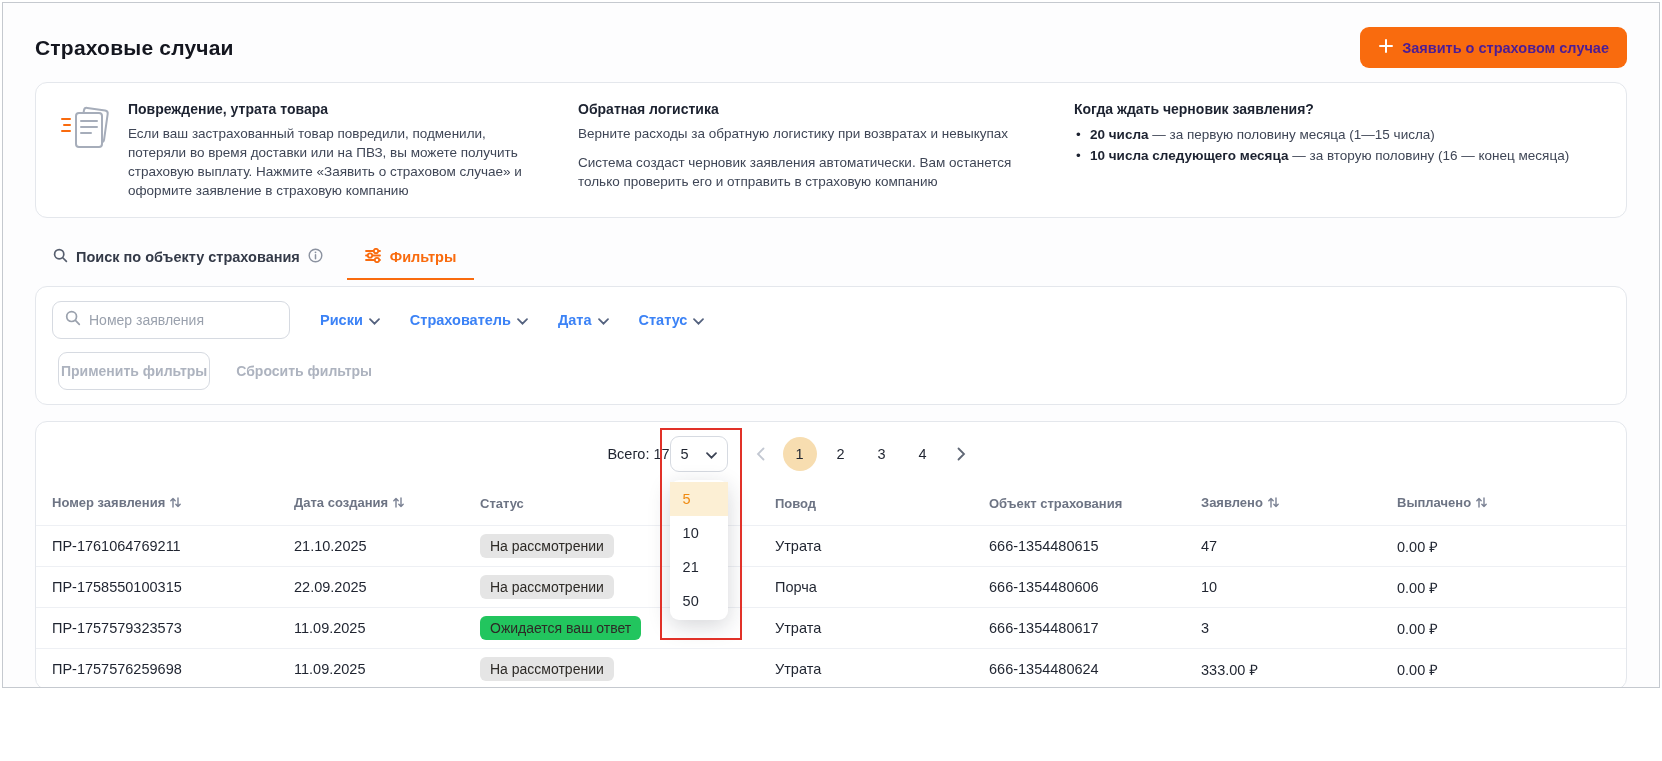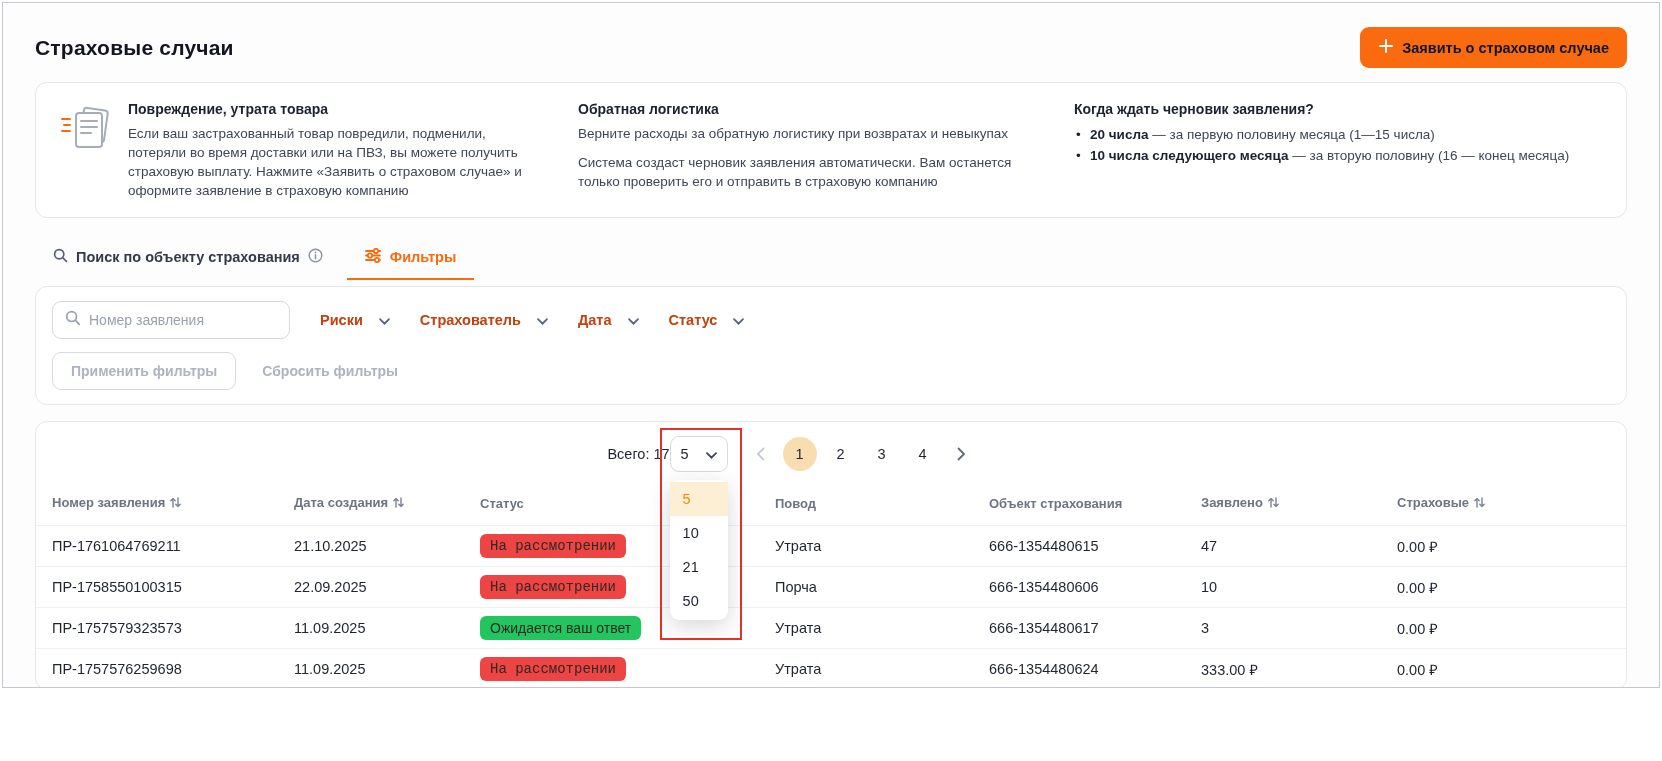--- a/index.html
+++ b/index.html
@@ -2,21 +2,21 @@
 <html><head>
 <meta charset="utf-8">
 <style>
   * { margin:0; padding:0; box-sizing:border-box; }
   html,body { width:1662px; height:761px; background:#fff; font-family:"Liberation Sans", sans-serif; color:#1f2430; }
   .frame { margin:2px; height:686px; border:1.5px solid #c5c9cf; border-radius:0; background:#fdfdfe; overflow:hidden; padding:16px; }
 
   
   .page-header { display:flex; justify-content:space-between; align-items:center; padding:8px 16px 0 16px; }
   .page-title { font-size:21px; font-weight:700; color:#14161f; letter-spacing:.2px; }
-  .primary-btn { display:flex; align-items:center; gap:8px; background:#f96b0e; color:#0f172a; border:none; border-radius:9px; font-family:inherit; font-size:14.5px; font-weight:700; padding:11px 18px; cursor:pointer;justify-content:flex-end; }
+  .primary-btn { display:flex; align-items:center; gap:8px; background:#f96b0e; color:#4c1d95; border:none; border-radius:9px; font-family:inherit; font-size:14.5px; font-weight:700; padding:11px 18px; cursor:pointer;justify-content:flex-end; }
 
   
   .info-banner { margin:14px 16px 0 16px; border:1px solid #e4e7ec; border-radius:12px; background:#fff; padding:18px 24px 16px 24px; display:grid; grid-template-columns:470px 448px 1fr; column-gap:48px; }
   .banner-col h3 { font-size:14px; font-weight:700; color:#1c2230; margin-bottom:7px; }
   .banner-col p { font-size:13.5px; line-height:1.42; color:#3f4656; }
   .banner-col p + p { margin-top:10px; }
   .damage-col { display:flex; gap:10px; }
   .doc-icon { flex:0 0 58px; padding-top:4px; }
   .draft-list { list-style:none; margin-top:8px; }
   .draft-list li { position:relative; padding-left:16px; font-size:13.5px; line-height:1.55; color:#3f4656; }
@@ -27,23 +27,23 @@
   .tabs { display:flex; align-items:flex-end; gap:6px; margin:20px 16px 0 16px; }
   .tab { display:flex; align-items:center; gap:8px; padding:10px 18px 12px 18px; font-size:14.5px; font-weight:700; color:#343a48; cursor:pointer; border-bottom:2px solid transparent; }
   .tab.active { color:#f96b0e; border-bottom-color:#f96b0e; }
 
   
   .filter-card { margin:6px 16px 0 16px; border:1px solid #e4e7ec; border-radius:12px; background:#fff; padding:14px 16px; }
   .filter-row { display:flex; align-items:center; gap:30px; }
   .search-field { width:238px; height:38px; border:1px solid #d6dae1; border-radius:9px; display:flex; align-items:center; gap:8px; padding:0 12px; background:#fff; }
   .search-field input { border:none; outline:none; flex:1; font-family:inherit; font-size:14px; color:#1f2430; background:transparent; }
   .search-field input::placeholder { color:#9aa1ad; }
-  .dd-trigger { display:flex; align-items:center; gap:16px; font-size:14.5px; font-weight:600; color:#c2410c; cursor:pointer; }
+  .dd-trigger { display:flex; align-items:center; gap:6px; font-size:14.5px; font-weight:600; color:#3b82f6; cursor:pointer; }
   .filter-actions { display:flex; align-items:center; gap:26px; margin-top:13px; }
-  .outline-btn { background:#fff; border:1px solid #d6dae1; border-radius:9px; padding:10px 18px; font-family:inherit; font-size:14px; font-weight:600; color:#adb3bf; cursor:pointer; }
+  .outline-btn { background:#fff; border:1px solid #d6dae1; border-radius:9px; padding:10px 2px; font-family:inherit; font-size:14px; font-weight:600; color:#adb3bf; cursor:pointer;margin-left:6px; }
   .text-btn { background:none; border:none; font-family:inherit; font-size:14px; font-weight:600; color:#adb3bf; cursor:pointer; }
 
   
   .table-card { margin:16px 16px 0 16px; border:1px solid #e4e7ec; border-radius:12px; background:#fff; position:relative; }
   .table-toolbar { display:flex; justify-content:center; align-items:center; padding:14px 94px 10px 16px; }
   .total-count { font-size:14.5px; color:#1f2430; }
   .toolbar-right { display:flex; align-items:center; gap:18px; }
 
   .pagesize-wrap { position:relative; z-index:40; }
   .page-size-select { width:58px; height:36px; border:1px solid #d6dae1; border-radius:9px; background:#fff; display:flex; align-items:center; justify-content:space-between; padding:0 10px; font-size:14.5px; color:#1f2430; cursor:pointer; }
@@ -56,21 +56,21 @@
   .page-btn { width:34px; height:34px; border-radius:50%; display:grid; place-items:center; font-size:14.5px; color:#1f2430; cursor:pointer; }
   .page-btn.active { background:#f7ddb0; }
   .pg-chevron { width:30px; height:34px; display:grid; place-items:center; cursor:pointer; }
 
   table { width:100%; border-collapse:collapse; }
   th { text-align:left; font-size:13px; font-weight:700; color:#6d7484; padding:13px 16px; white-space:nowrap; }
   .sort-icon { margin-left:4px; vertical-align:-2px; }
   tbody tr { border-top:1px solid #eef0f4; }
   td { padding:8px 16px; font-size:14.5px; color:#1f2430; white-space:nowrap; }
   .badge { display:inline-block; padding:4px 10px; border-radius:6px; font-size:14px; color:#2d2a26; }
-  .badge.peach { background:#ef4444;font-family:Liberation Mono, monospace; }
+  .badge.peach { background:#e5e5e5; }
   .badge.yellow { background:#22c55e; }
 </style>
 </head>
 <body>
 
 <div class="frame">
 
   <div class="page-header">
     <div class="page-title">Страховые случаи</div>
     <button class="primary-btn">
@@ -242,21 +242,21 @@
                   <path d="M4 11V2.5M4 2.5L1.8 4.7M4 2.5l2.2 2.2" fill="none" stroke="#7b8294" stroke-width="1.4" stroke-linecap="round"></path>
                   <path d="M9 2v8.5M9 10.5l-2.2-2.2M9 10.5l2.2-2.2" fill="none" stroke="#7b8294" stroke-width="1.4" stroke-linecap="round"></path>
                 </svg></span></th>
           <th><span>Статус</span></th>
           <th><span>Повод</span></th>
           <th><span>Объект страхования</span></th>
           <th><span>Заявлено</span><span class="sort-icon"><svg width="13" height="13" viewBox="0 0 13 13">
                   <path d="M4 11V2.5M4 2.5L1.8 4.7M4 2.5l2.2 2.2" fill="none" stroke="#7b8294" stroke-width="1.4" stroke-linecap="round"></path>
                   <path d="M9 2v8.5M9 10.5l-2.2-2.2M9 10.5l2.2-2.2" fill="none" stroke="#7b8294" stroke-width="1.4" stroke-linecap="round"></path>
                 </svg></span></th>
-          <th><span>Страховые</span><span class="sort-icon"><svg width="13" height="13" viewBox="0 0 13 13">
+          <th><span>Выплачено</span><span class="sort-icon"><svg width="13" height="13" viewBox="0 0 13 13">
                   <path d="M4 11V2.5M4 2.5L1.8 4.7M4 2.5l2.2 2.2" fill="none" stroke="#7b8294" stroke-width="1.4" stroke-linecap="round"></path>
                   <path d="M9 2v8.5M9 10.5l-2.2-2.2M9 10.5l2.2-2.2" fill="none" stroke="#7b8294" stroke-width="1.4" stroke-linecap="round"></path>
                 </svg></span></th>
         </tr>
       </thead>
       <tbody>
         <tr>
           <td>ПР-1761064769211</td>
           <td>21.10.2025</td>
           <td><span class="badge peach">На рассмотрении</span></td>

